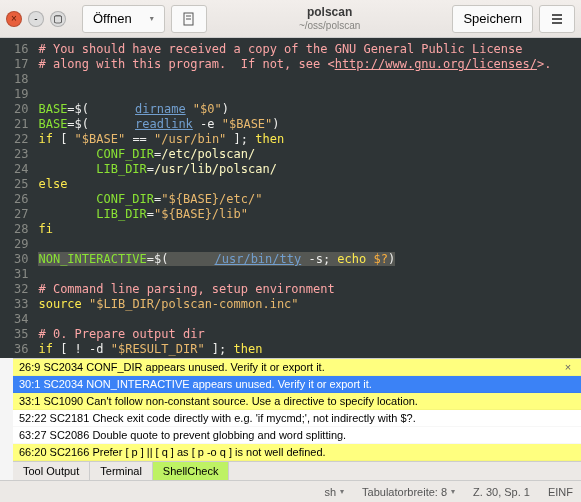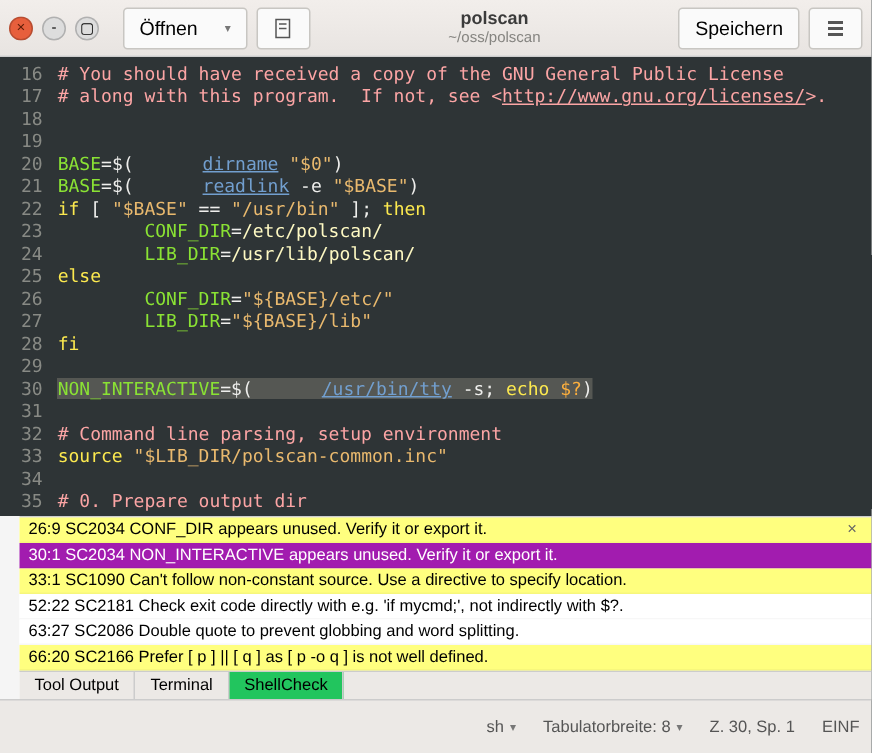--- a/index.html
+++ b/index.html
@@ -27,28 +27,28 @@
   .code .php { color: #fef9c3; }        
   .code .wh  { color: #eeeeec; }
   .code .hl  { background: #555753; }   
   .code .lnk { text-decoration: underline; }
   .code .op  { color: #fcaf3e; }
   
   .panel { background: #fff; border-top: 1px solid #ccc; font-size: 11px; margin-left: 13px; }
   .panel-close { position: absolute; right: 6px; width: 14px; height:14px; text-align:center; cursor:pointer; color:#666; }
   .msg { padding: 2px 6px; border-bottom: 1px solid rgba(0,0,0,0.03); position:relative; }
   .msg-yellow { background: #ffff7f; }
-  .msg-red { background: #a21caf; color: #fff; }
+  .msg-red { background: #3b82f6; color: #fff; }
   .msg-white { background: #fff; }
   
   .panel-tabs { display:flex; background:#ece9e6; border-top:1px solid #ccc; font-size:11px; }
   .panel-tab { padding: 3px 10px; border-right:1px solid #ccc; cursor:pointer; }
-  .panel-tab.active { background:#22c55e; }
+  .panel-tab.active { background:#bef264; }
   
-  .statusbar { height: 36px; background: #ece9e6; border-top: 1px solid #ccc; display:flex; align-items:center; font-size:11px; color:#555; padding: 0 8px; gap: 18px; }
+  .statusbar { height: 22px; background: #ece9e6; border-top: 1px solid #ccc; display:flex; align-items:center; font-size:11px; color:#555; padding: 0 8px; gap: 18px; }
   .statusbar .sp { flex:1; }
   .dd { display:inline-flex; align-items:center; gap:4px; cursor:pointer; }
   .tri { font-size:8px; color:#777; }
   
   svg { display:block; }
 </style>
 </head>
 <body>
 
 <div class="titlebar">

